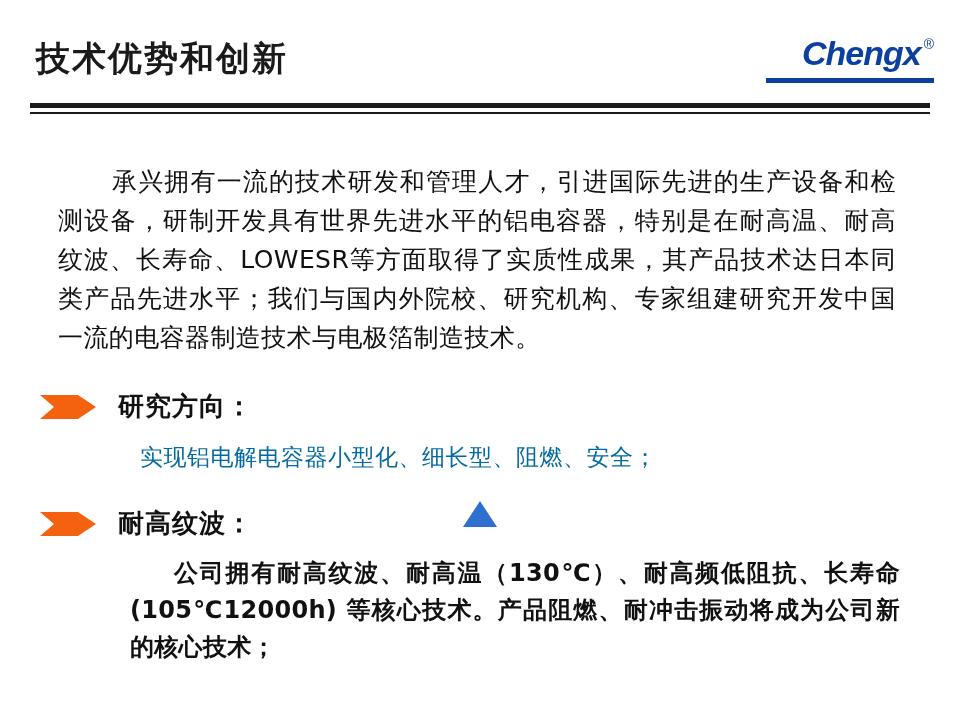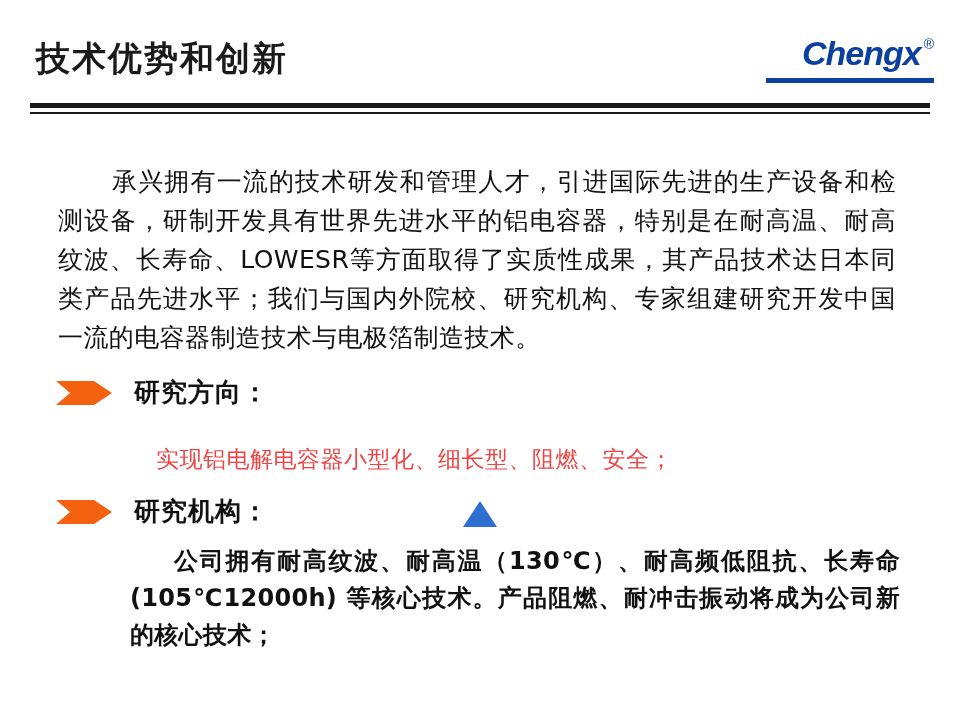--- a/index.html
+++ b/index.html
@@ -104,42 +104,42 @@
     color: #111111;
     text-align: justify;
     text-indent: 54px;
     font-family: "DejaVu Sans", "Liberation Sans", sans-serif;
     letter-spacing: 0.4px;
   }
 
   .bullet-row {
     display: flex;
     align-items: center;
-    padding-left: 56px;
-    margin-top: 18px;
+    padding-left: 40px;
+    margin-top: 32px;
   }
   .arrow {
     width: 56px;
     height: 28px;
     flex: 0 0 auto;
     margin-right: 22px;
   }
   .bullet-label {
     font-size: 26px;
     font-weight: bold;
     color: #111111;
     font-family: "DejaVu Sans", "Liberation Sans", sans-serif;
     letter-spacing: 1px;
   }
   .sub-text {
-    margin: 16px;
+    margin: 0;
     padding: 16px 52px 0 140px;
     font-size: 23px;
     line-height: 34px;
-    color: #ef4444;
+    color: #0369a1;
     font-family: "DejaVu Sans", "Liberation Sans", sans-serif;
     letter-spacing: 0.5px;
   }
   .sub-text-bold {
     margin: 0;
     padding: 14px 60px 0 130px;
     font-size: 24px;
     font-weight: bold;
     line-height: 37px;
     color: #111111;
@@ -188,21 +188,21 @@
         <polygon points="0,2 38,2 56,14 38,26 0,26 14,14" fill="#f4620f"></polygon>
       </svg>
       <span class="bullet-label">研究方向：</span>
     </div>
     <p class="sub-text">实现铝电解电容器小型化、细长型、阻燃、安全；</p>
 
     <div class="bullet-row">
       <svg class="arrow" viewBox="0 0 56 28">
         <polygon points="0,2 38,2 56,14 38,26 0,26 14,14" fill="#f4620f"></polygon>
       </svg>
-      <span class="bullet-label">研究机构：</span>
+      <span class="bullet-label">耐高纹波：</span>
     </div>
     <p class="sub-text-bold">公司拥有耐高纹波、耐高温（130℃）、耐高频低阻抗、长寿命(105℃12000h) 等核心技术。产品阻燃、耐冲击振动将成为公司新的核心技术；</p>
 
   </div>
 
   <div class="footer-triangle"></div>
 
 </div>
 
 </body></html>

